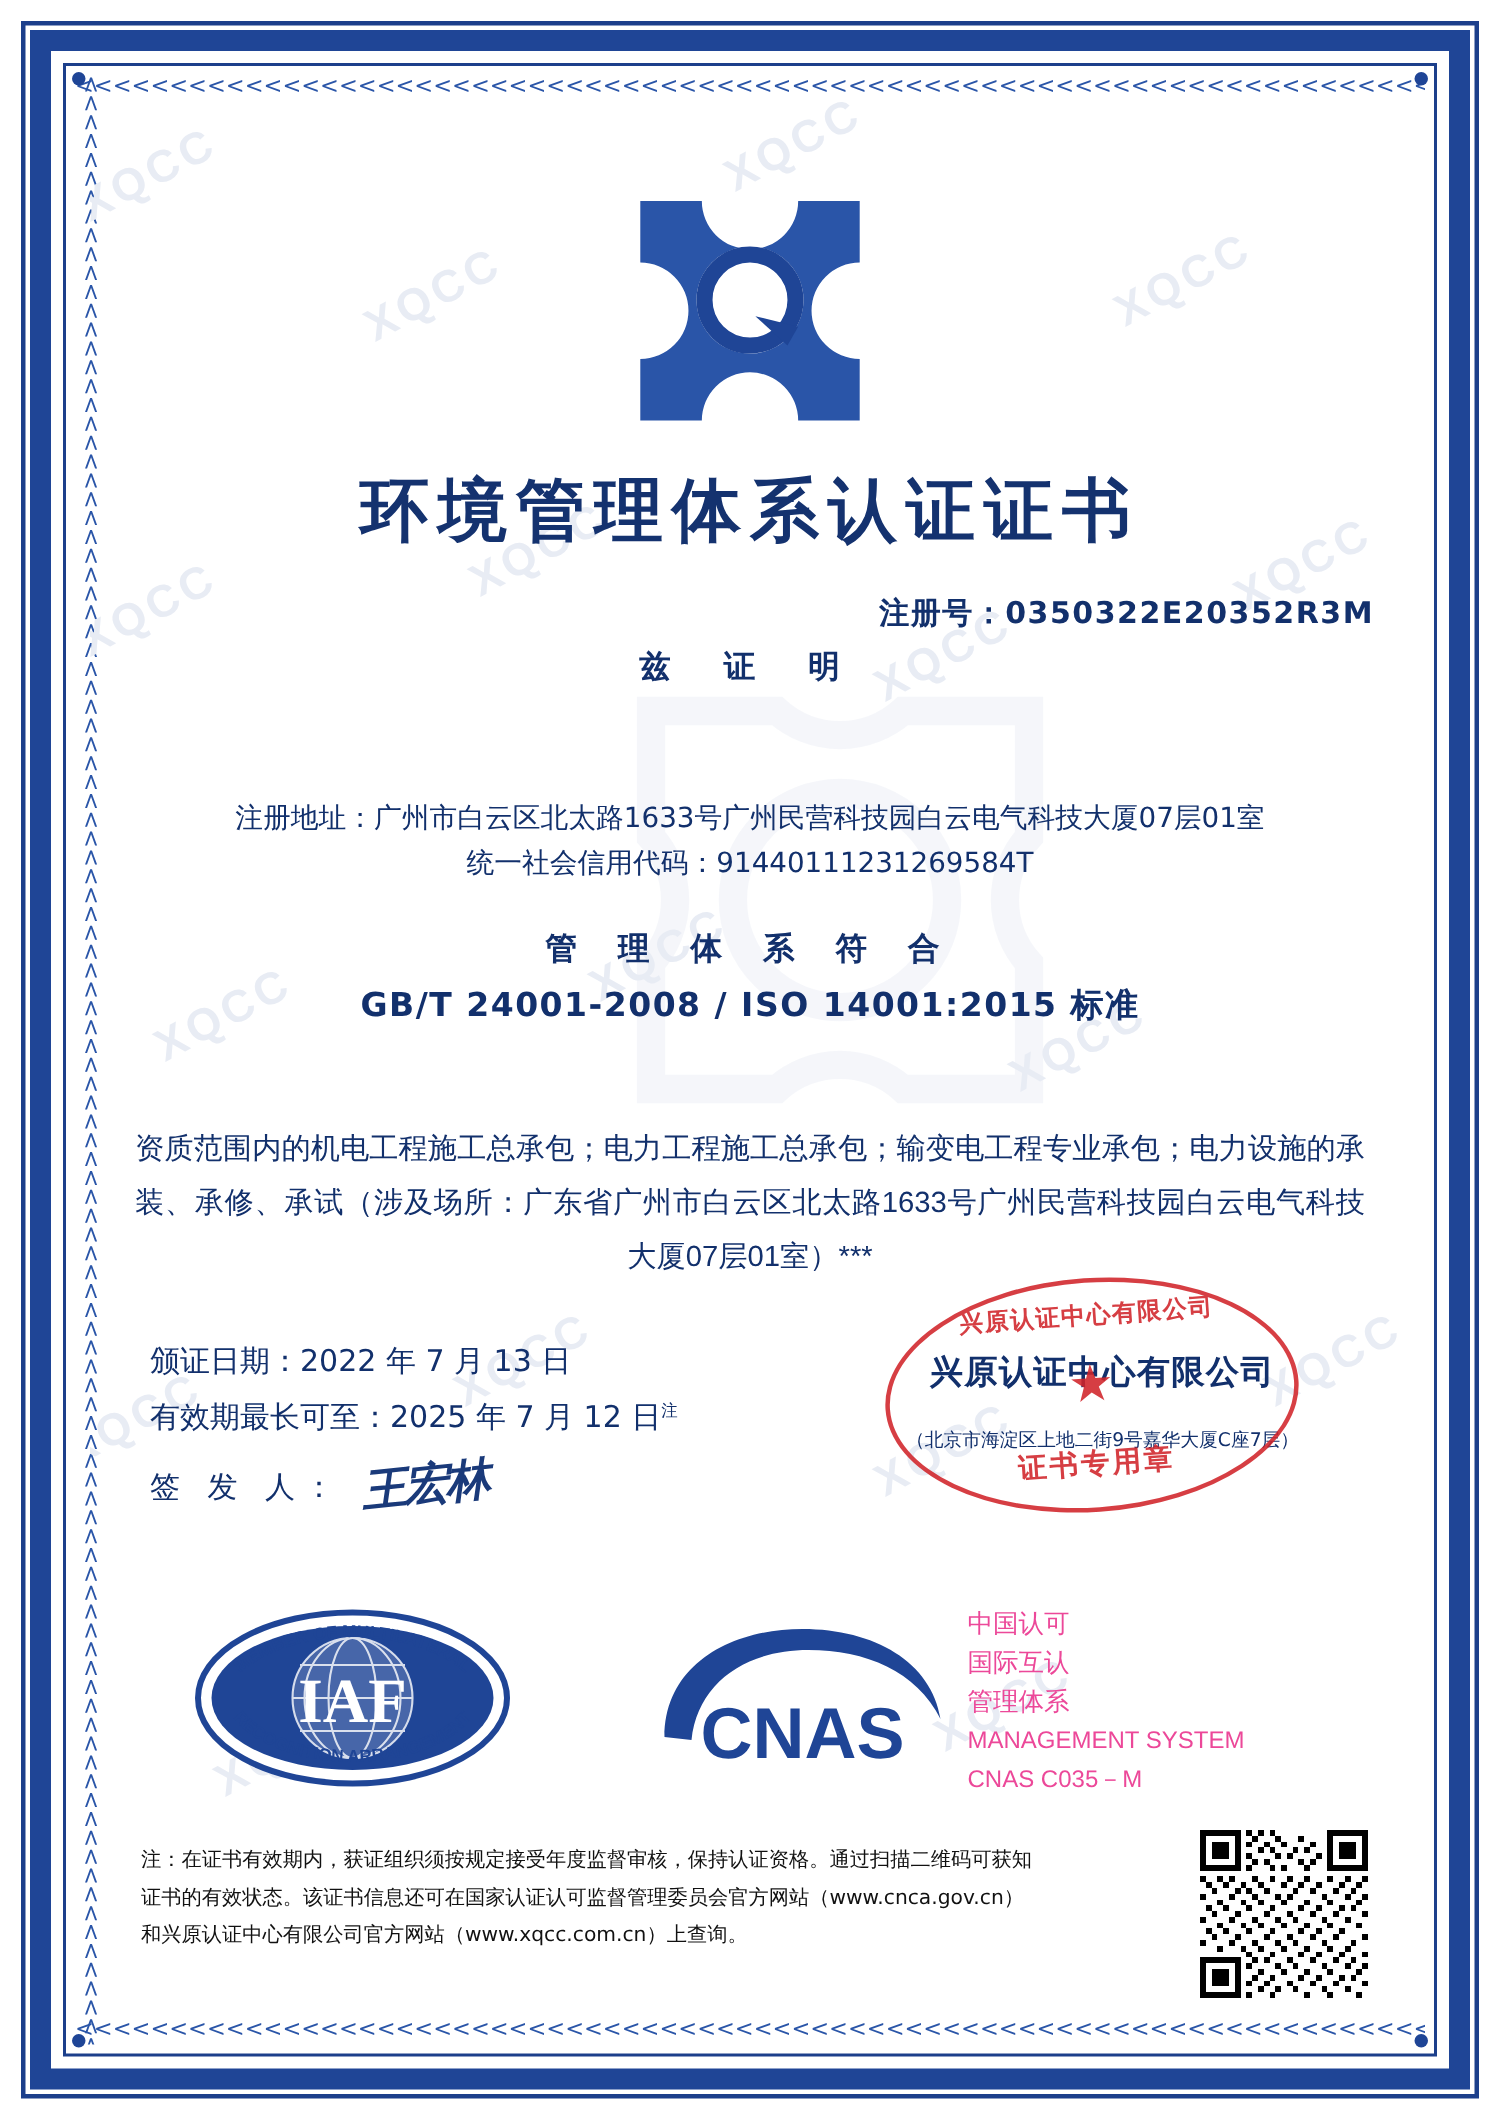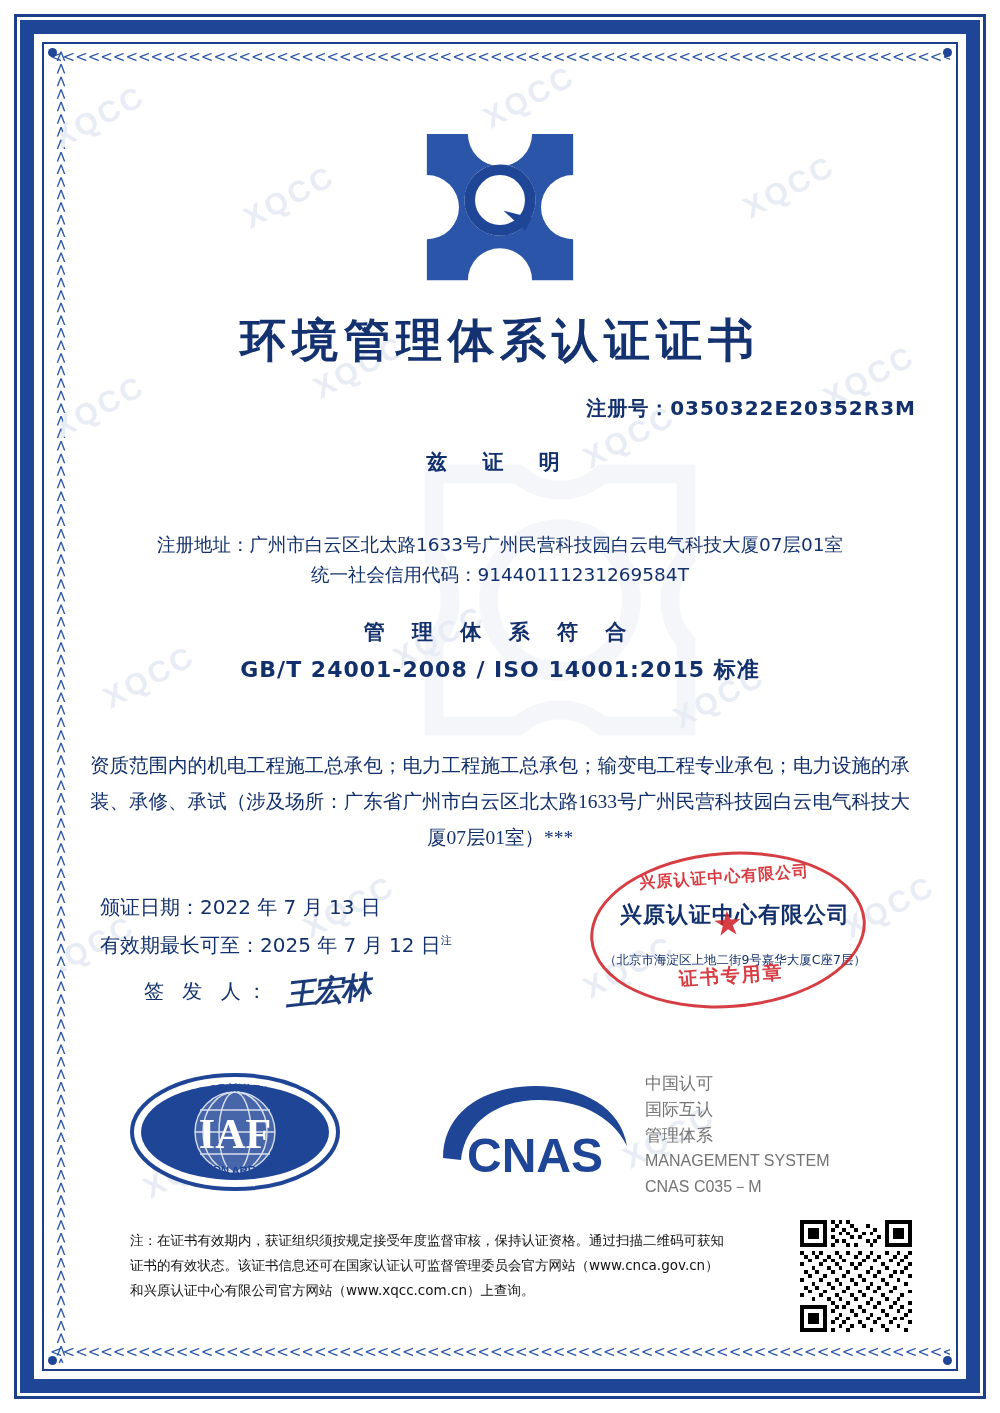--- a/index.html
+++ b/index.html
@@ -117,33 +117,33 @@
     top: 325px;
     font-family: "DejaVu Sans", sans-serif;
     font-size: 20px;
     font-weight: bold;
     color: #12306c;
     letter-spacing: 1px;
   }
 
   .center-block { position: absolute; left: 0; right: 0; text-align: center; color: #12306c; font-family: "DejaVu Sans", sans-serif;}
 
-  .hereby { top: 378px; font-size: 21px; letter-spacing: 14px; font-weight: bold; }
+  .hereby { top: 360px; font-size: 21px; letter-spacing: 14px; font-weight: bold; }
   .company { top: 412px; font-size: 28px; font-weight: bold; letter-spacing: 1px; }
   .addr { top: 462px; font-size: 18.5px; letter-spacing: 0px; }
   .credit { top: 492px; font-size: 18.5px; }
   .conform { top: 548px; font-size: 21px; font-weight: bold; letter-spacing: 10px; }
   .standard { top: 585px; font-size: 22px; font-weight: bold; letter-spacing: 1px; }
   .scope-head { top: 640px; font-size: 20px; font-weight: bold; letter-spacing: 2px; }
 
   .scope-body {
     position: absolute;
     left: 20px; right: 20px;
     top: 678px;
-    font-family: Liberation Serif, serif;
+    font-family: Liberation Sans, sans-serif;
     font-size: 19.5px;
     color: #12306c;
     line-height: 36px;
     text-align: justify;
     text-align-last: center;
   }
 
   .issue-block {
     position: absolute;
     left: 30px;
@@ -152,21 +152,21 @@
     color: #12306c;
     font-size: 20px;
     line-height: 34px;
   }
   .issue-block .sup { font-size: 11px; vertical-align: super; }
   .signer-row {
     margin-top: 12px;
     display: flex;
     align-items: center;
   }
-  .signer-label { letter-spacing: 6px; margin-left: 44px; }
+  .signer-label { letter-spacing: 6px; }
   .signature {
     margin-left: 12px;
     font-family: "DejaVu Serif", serif;
     font-size: 30px;
     font-style: italic;
     font-weight: bold;
     color: #1a3a7a;
     transform: rotate(-6deg);
     letter-spacing: -2px;
   }
@@ -236,36 +236,35 @@
   .cnas {
     position: absolute;
     left: 345px; top: 10px;
     width: 200px; height: 105px;
   }
   .cnas-text {
     position: absolute;
     left: 555px; top: 0px;
     font-family: "DejaVu Sans", sans-serif;
     font-size: 17px;
-    color: #737373;
+    color: #ec4899;
     line-height: 26px;
   }
   .cnas-text .en { font-family: Liberation Sans, sans-serif; font-size: 16px; }
 
   
   .footer-note {
     position: absolute;
     left: 24px;
     top: 1158px;
     width: 640px;
     font-family: "DejaVu Sans", sans-serif;
     font-size: 13.5px;
     color: #111111;
     line-height: 25px;
-    margin-left: 36px;
   }
   .qr {
     position: absolute;
     right: 18px;
     top: 1150px;
     width: 112px;
     height: 112px;
   }
 </style>
 </head>

